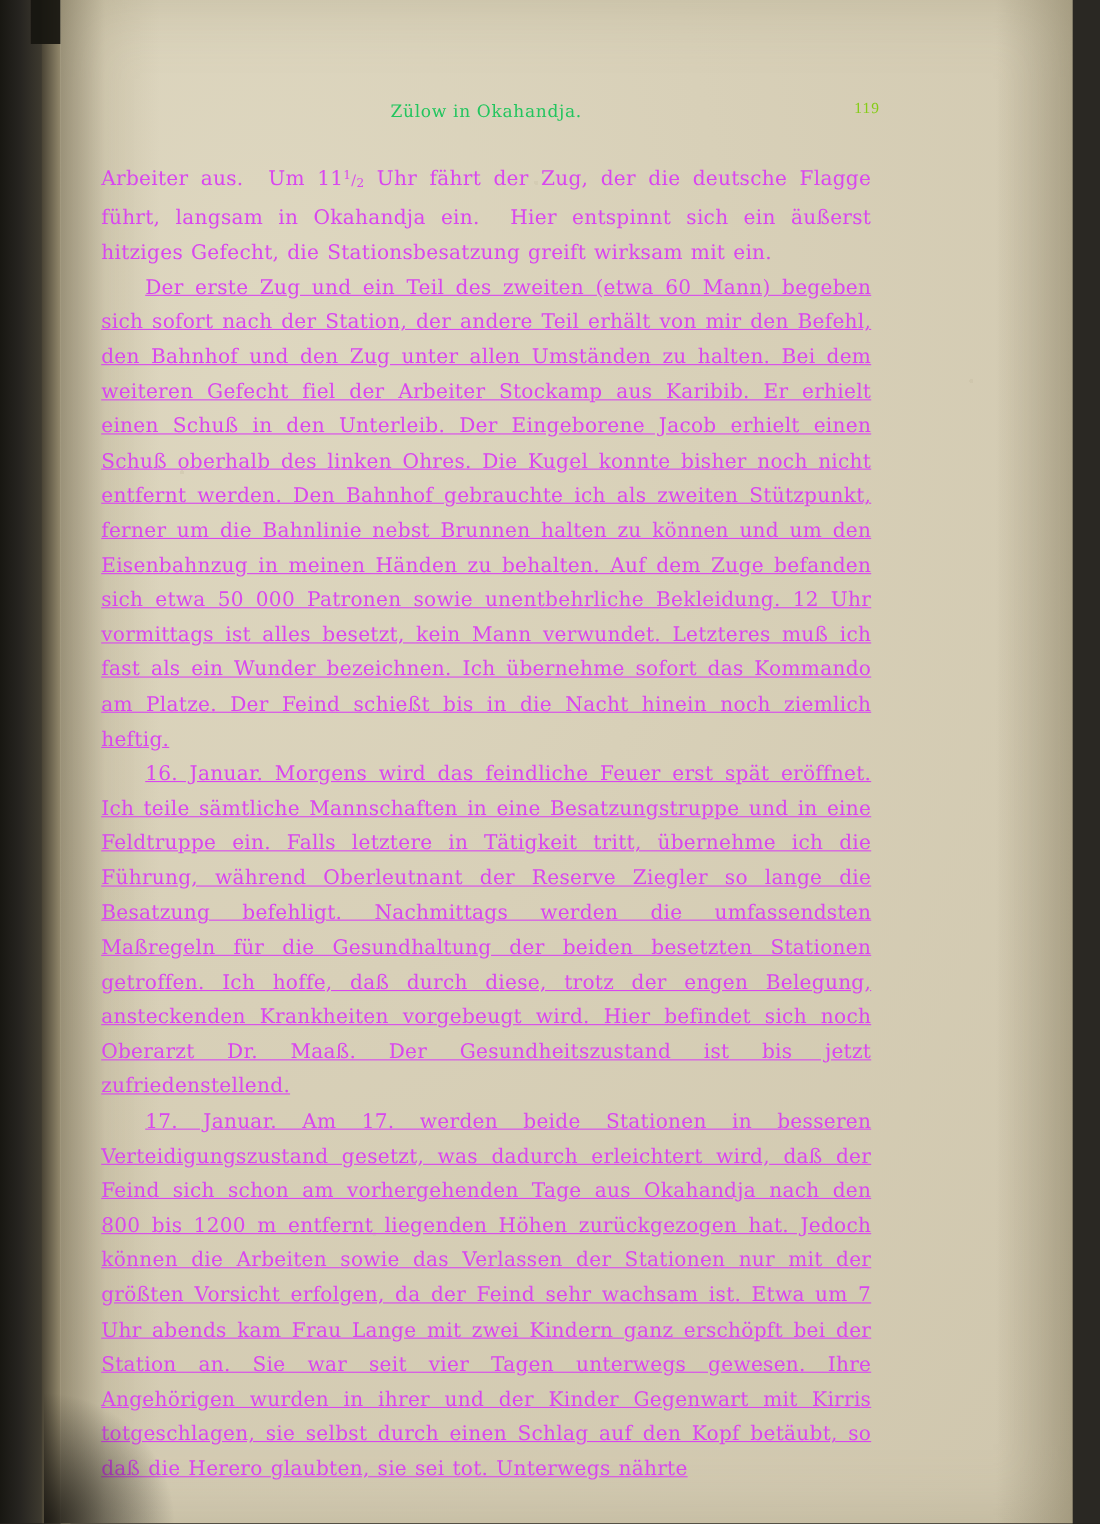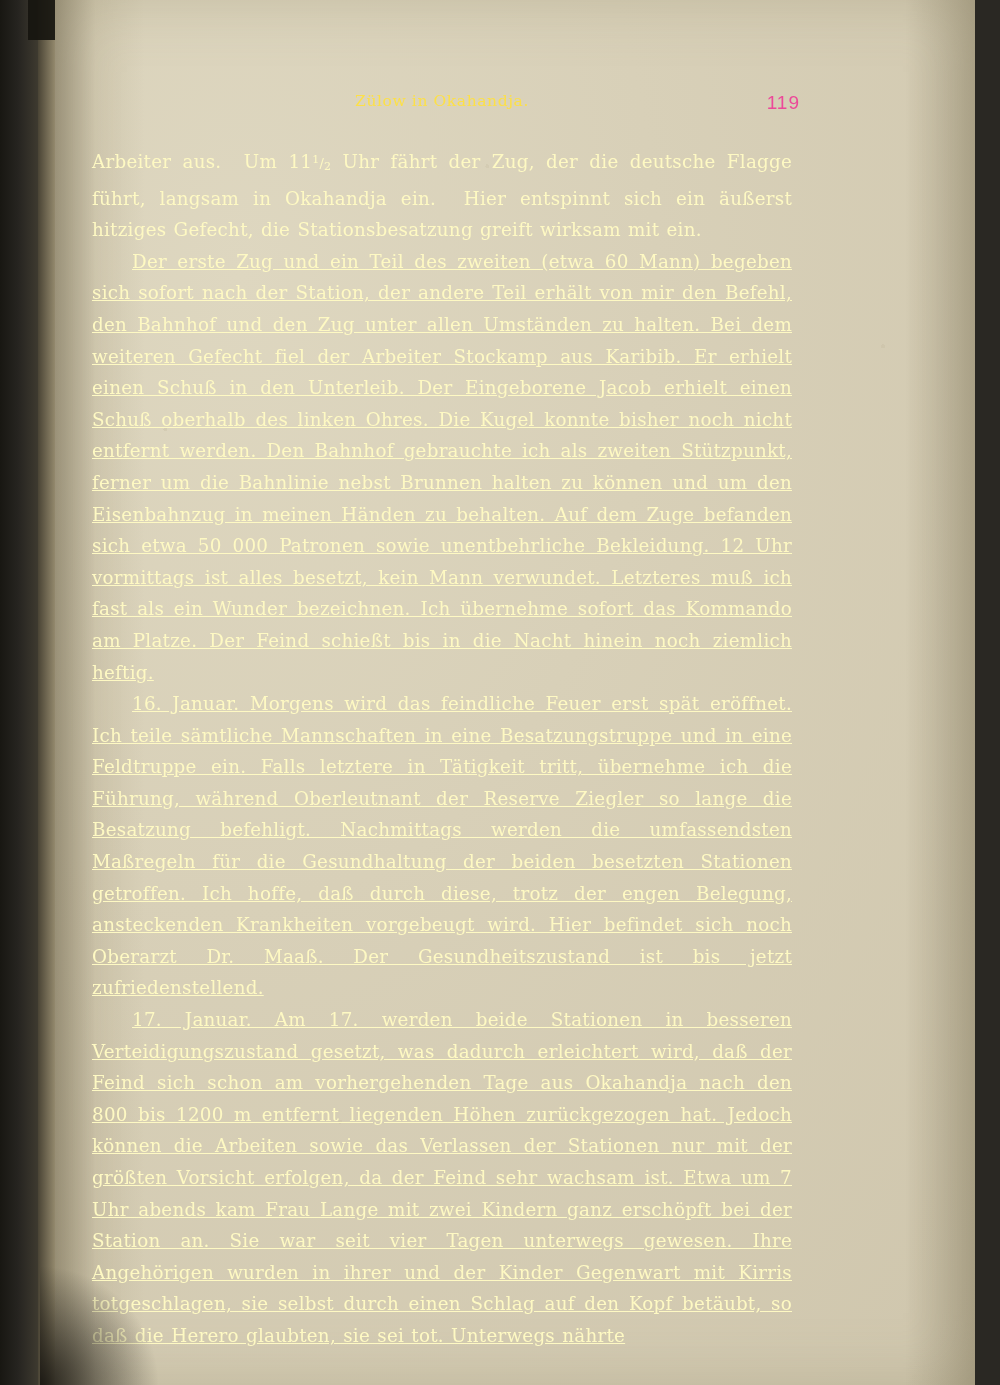--- a/index.html
+++ b/index.html
@@ -89,37 +89,37 @@
     position: relative;
     height: 30px;
     margin-bottom: 22px;
   }
   .runhead-title {
     position: absolute;
     left: 0; right: 0;
     text-align: center;
     font-size: 15.5px;
     letter-spacing: 0.6px;
-    color: #fde047;
+    color: #22c55e;
   }
   .folio {
     position: absolute;
     right: -8px;
     top: 0;
-    font-size: 19px;
+    font-size: 14px;
     letter-spacing: 1px;
-    color: #ec4899;
-    font-family: Liberation Sans, sans-serif;
+    color: #84cc16;
+    font-family: Liberation Serif, serif;
   }
 
   p.para {
     margin: 0;
     font-size: 18.3px;
     line-height: 31.6px;
-    color: #fef9c3;
+    color: #d946ef;
     text-align: justify;
     text-justify: inter-word;
     letter-spacing: 0.25px;
     word-spacing: 1.2px;
   }
   p.para + p.para {
     text-indent: 40px;
     text-decoration: underline;
   }
 

